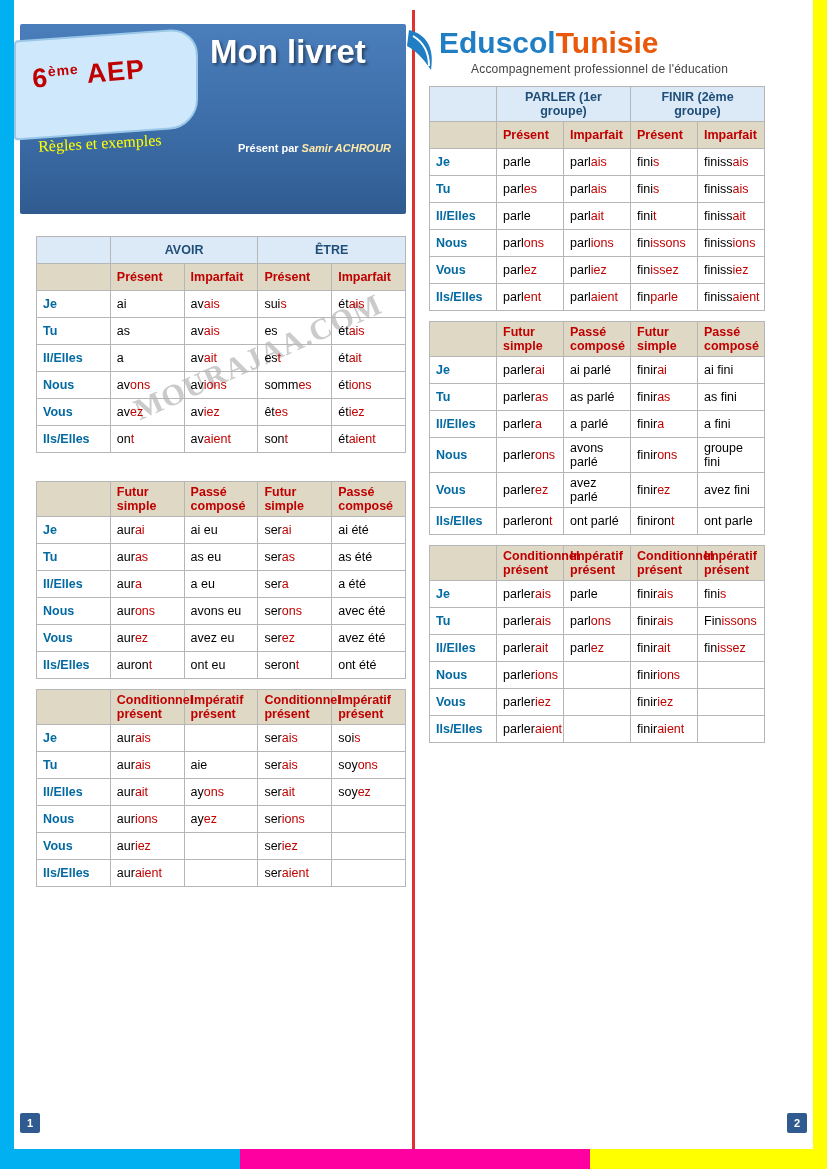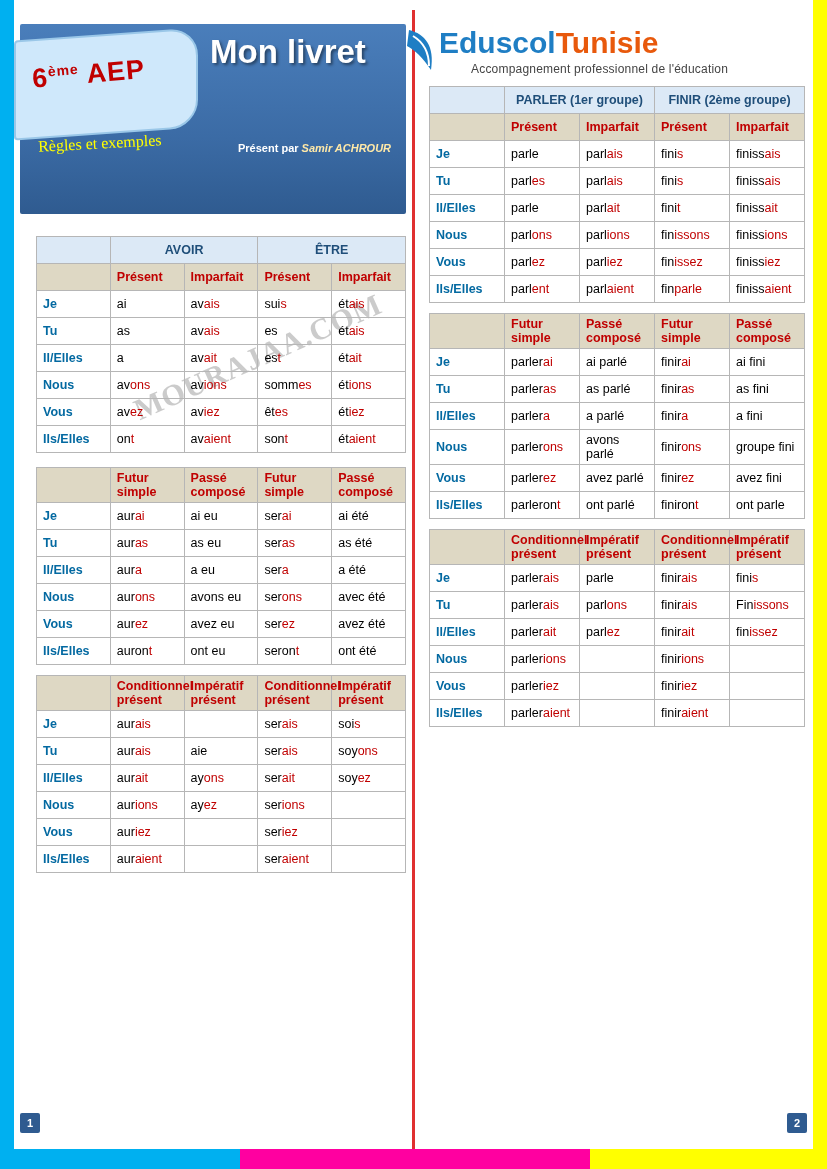--- a/index.html
+++ b/index.html
@@ -92,21 +92,21 @@
   .tense-tall td{height:24px;}
   .pron{color:#0369a1;font-weight:bold;font-size:12.5px;}
   .r{color:#c00000;}
   .b{color:#1f4e79;}
   .k{color:#000000;}
 
   
   .tbl-left{position:absolute;left:22px;top:226px;width:370px;}
 
   
-  .tbl-right{position:absolute;left:12px;top:76px;width:376px;}
+  .tbl-right{position:absolute;left:12px;top:76px;width:336px;}
 
   
   .watermark{
     position:absolute;left:110px;top:330px;
     font-size:30px;font-weight:bold;color:rgba(140,140,140,.45);
     transform:rotate(-24deg);
     letter-spacing:1px;
     pointer-events:none;
     font-family:"Liberation Serif",serif;
   }
@@ -156,21 +156,21 @@
 
     <div class="hdr-author">
       <span>Présent par</span>
       <i>Samir ACHROUR</i>
     </div>
   </div>
 
   <div class="watermark">MOURAJAA.COM</div>
 
   <div class="tbl-left" id="left-tables">
-      <table class="conj" style="width:100%;margin-bottom:14px;">
+      <table class="conj" style="width:100%;margin-bottom:28px;">
         <colgroup>
           <col style="width:20%">
           <col style="width:20%">
           <col style="width:20%">
           <col style="width:20%">
           <col style="width:20%">
         </colgroup>
         <tbody>
           <tr class="verbhead">
             <td></td>

